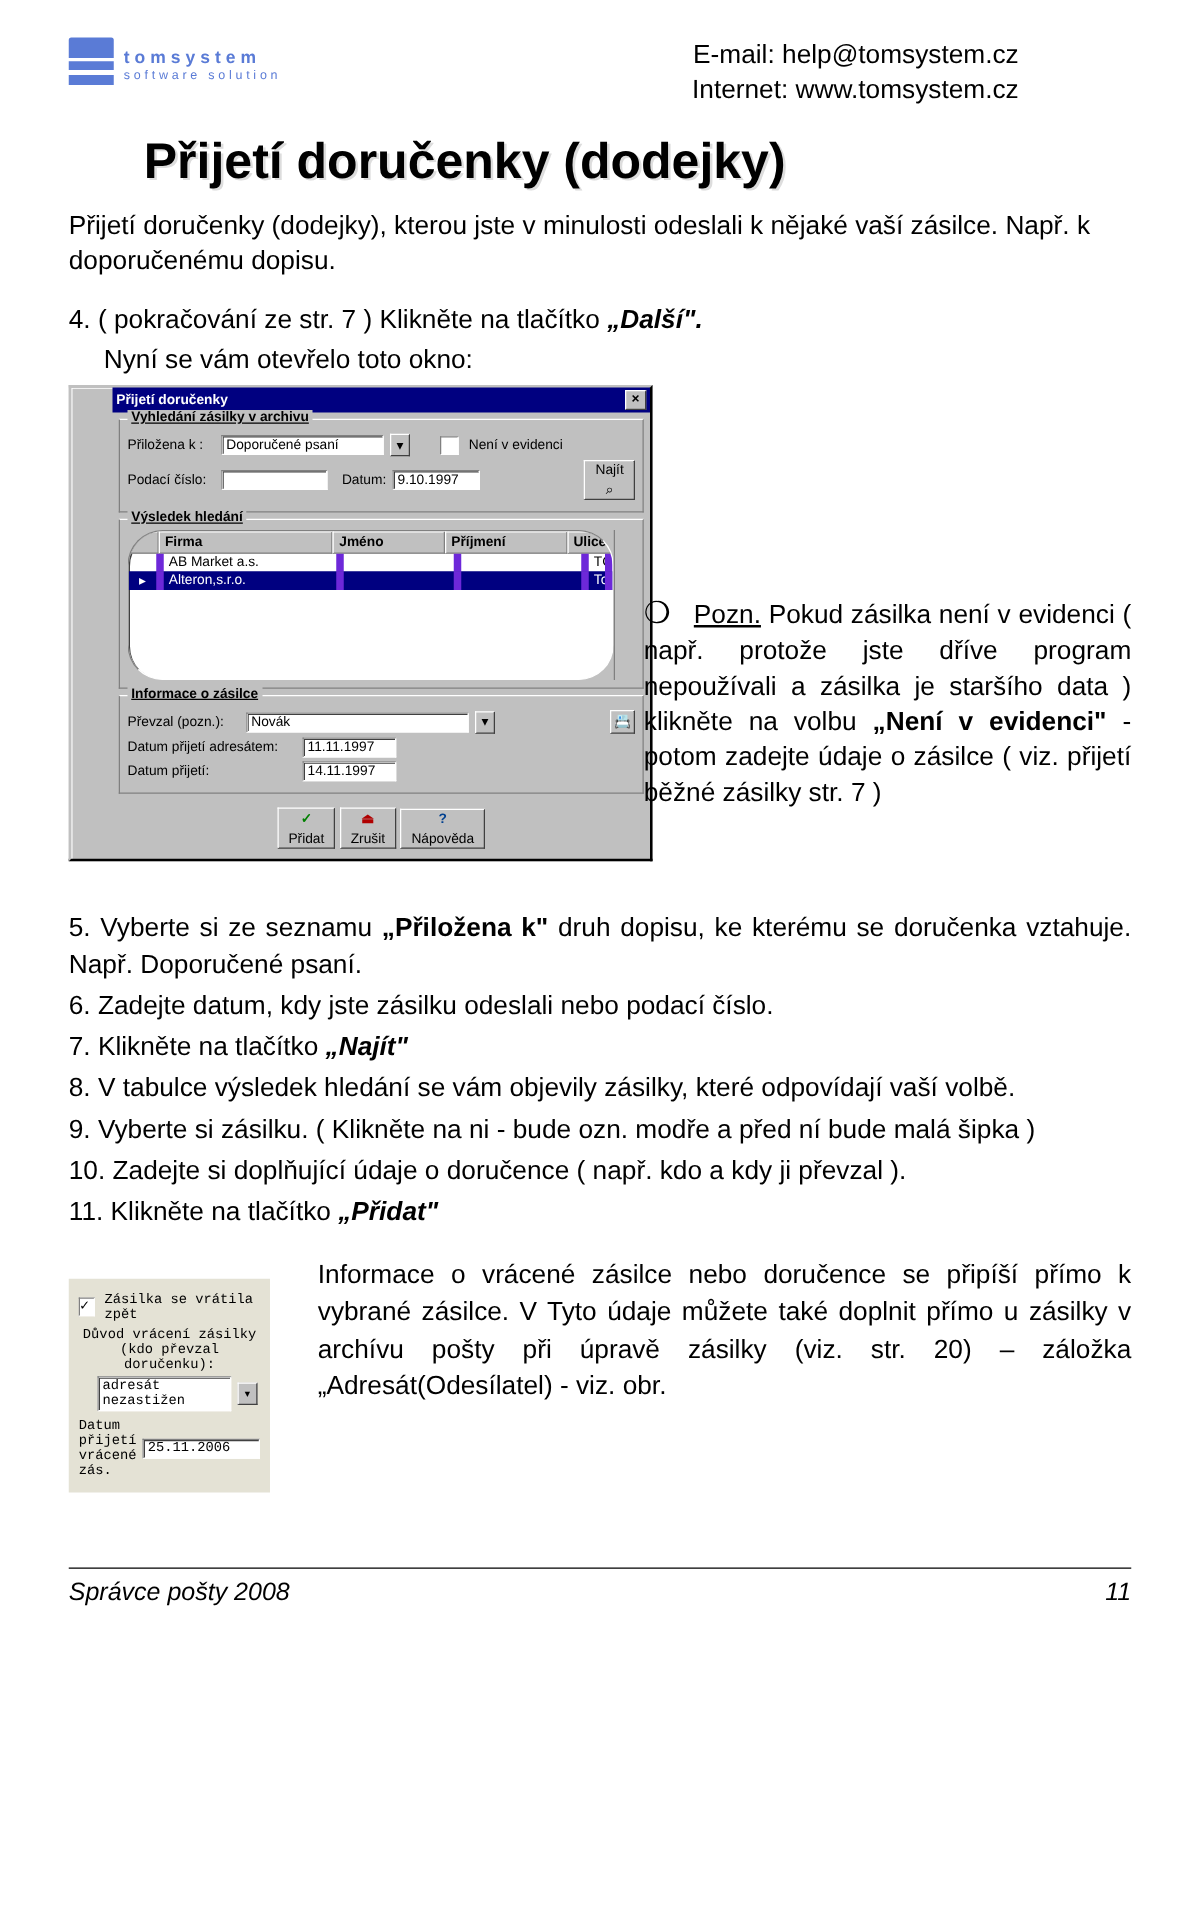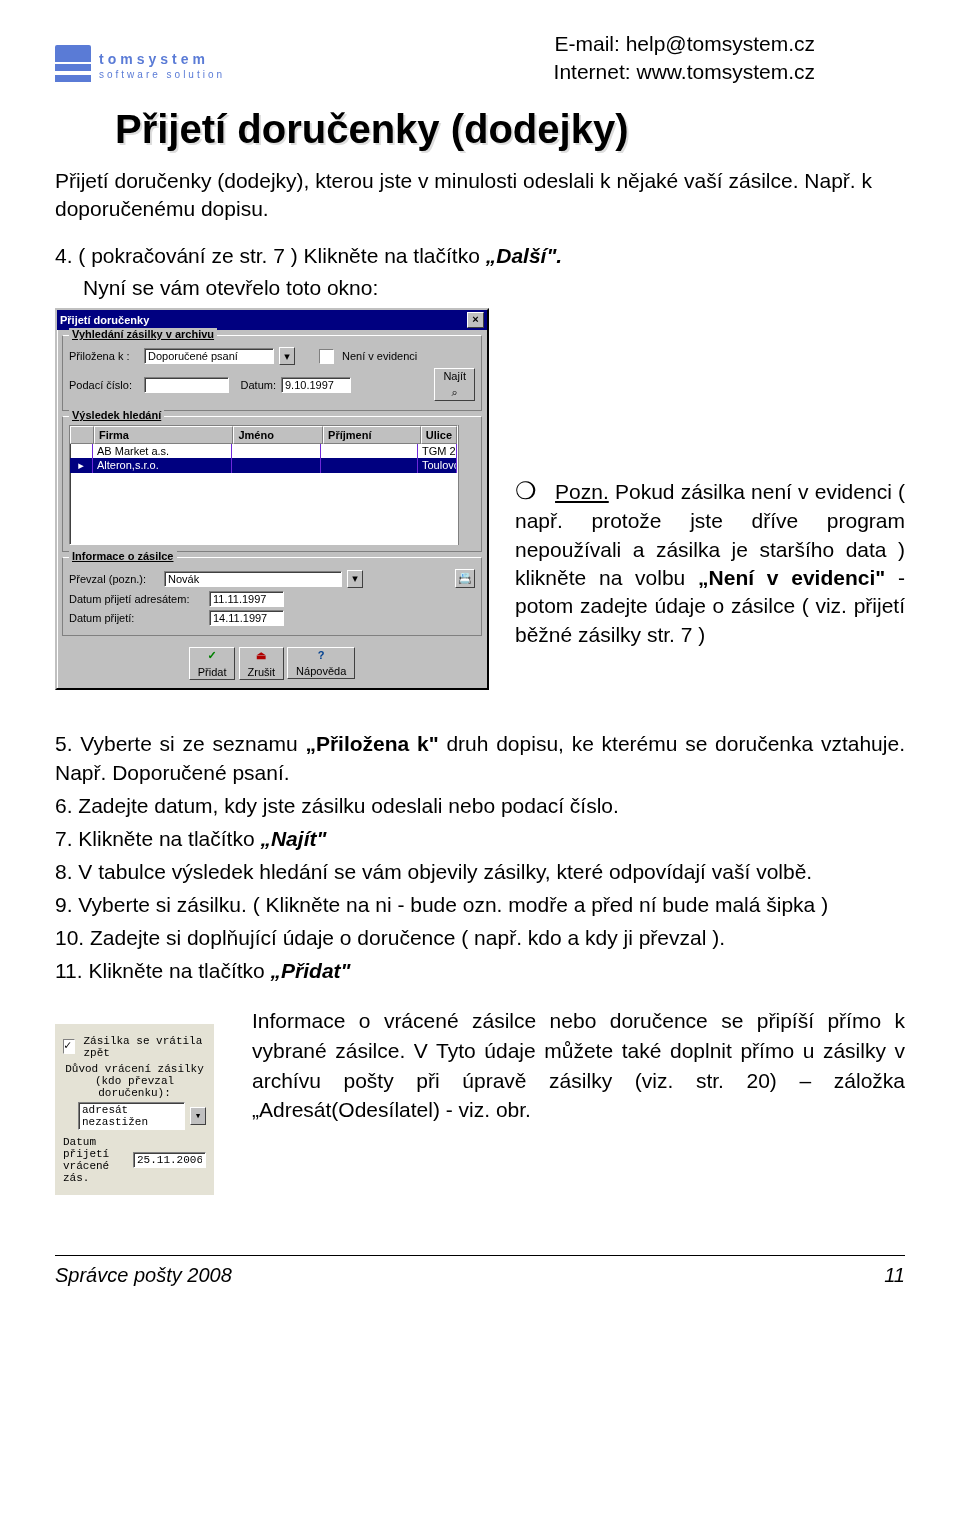--- a/index.html
+++ b/index.html
@@ -11,21 +11,21 @@
   .page {
     width: 960px;
     min-height: 1537px;
     padding: 30px 55px 30px 55px;
     box-sizing: border-box;
     position: relative;
   }
   .header {
     display: flex;
     justify-content: space-between;
-    align-items: flex-end;
+    align-items: flex-start;
   }
   .logo-block { display: flex; gap: 8px; align-items: center; }
   .logo-mark {
     width: 36px; height: 42px;
     background: linear-gradient(#5a7bd6 0 40%, transparent 40%);
     position: relative;
     border-radius: 2px;
   }
   .logo-mark::before, .logo-mark::after {
     content: ""; position: absolute; left: 0; right: 0;
@@ -60,20 +60,21 @@
   
   .win {
     width: 430px;
     font-family: "MS Sans Serif", Tahoma, sans-serif;
     font-size: 11px;
     background:#c0c0c0;
     border: 2px solid #000;
     border-top-color:#c0c0c0; border-left-color:#c0c0c0;
     box-shadow: inset 1px 1px 0 #fff;
     margin: 6px 0 4px 0;
+    padding-left: 33px;
   }
   .titlebar {
     background:#000080; color:#fff; font-weight: bold;
     display:flex; justify-content:space-between; align-items:center;
     padding:2px 3px;
   }
   .titlebar .closebtn {
     width:15px;height:14px;background:#c0c0c0;color:#000;
     border:1px solid #fff;border-right-color:#404040;border-bottom-color:#404040;
     text-align:center;line-height:12px;font-weight:bold;font-size:11px;
@@ -110,21 +111,21 @@
     border-right-color:#fff;border-bottom-color:#fff;
     box-shadow:inset 1px 1px 0 #404040;
     height:118px; overflow:hidden;
   }
   .thead { display:flex; }
   .th {
     background:#c0c0c0;border:1px solid #fff;border-right-color:#808080;border-bottom-color:#808080;
     padding:2px 4px; font-weight:bold;
   }
   .tr { display:flex; }
-  .td { padding:1px 4px; border-right:1px solid #6d28d9; overflow:hidden; white-space:nowrap;}
+  .td { padding:1px 4px; border-right:6px solid #6d28d9; overflow:hidden; white-space:nowrap;}
   .c1{width:130px;} .c2{width:80px;} .c3{width:88px;} .c4{flex:1;}
   .sel { background:#000080;color:#fff; }
   .row-marker{width:14px;text-align:center;}
   .scroll-v {width:16px;background:#c0c0c0;border-left:1px solid #808080;}
   .table-wrap{display:flex;}
   .body-text { font-size:21px; line-height:1.38; margin:4px 0; text-align:justify;}
   .after-steps { margin-top: 40px; }
   .small-panel {
     width: 320px; background:#e4e2d5; padding:8px; font-size:11px; font-family:Liberation Mono, monospace; margin-top:18px;
   }
@@ -193,21 +194,21 @@
         <span class="btn">
             <span>Najít</span> 
             <span>⌕</span>
           </span>
       </div>
     </div>
 
     <div class="group">
       <span class="legend">Výsledek hledání</span>
       <div class="table-wrap">
-        <div class="table" style="flex:1;">
+        <div class="table" style="flex:1;border-radius:28px;">
           <div class="thead">
             <div class="th row-marker"></div>
             <div class="th c1">Firma</div>
             <div class="th c2">Jméno</div>
             <div class="th c3">Příjmení</div>
             <div class="th c4">Ulice</div>
           </div>
           <div class="tr">
             <div class="td row-marker"></div>
             <div class="td c1">AB Market a.s.</div>
@@ -290,21 +291,21 @@
         <span>Zásilka se vrátila zpět</span>
       </div>
       <div style="margin:4px 0 2px 0;text-align:center;">Důvod vrácení zásilky (kdo převzal doručenku):</div>
       <div class="row">
         <span style="width:10px;"></span>
         <span class="sunken" style="width:107px;"><span>adresát nezastižen</span></span>
         <span class="combo-dd">▾</span>
       </div>
       <div class="row" style="margin-top:6px;">
         <span>Datum přijetí vrácené zás.</span>
-        <input type="text" style="width: 73px;" value="25.11.2006">
+        <input type="text" style="width: 94px;" value="25.11.2006">
       </div>
     </div>
     <div class="info-right">Informace o vrácené zásilce nebo doručence se připíší přímo k vybrané zásilce. V Tyto údaje můžete také doplnit přímo u zásilky v archívu pošty při úpravě zásilky (viz. str. 20) – záložka „Adresát(Odesílatel) - viz. obr.</div>
   </div>
 
   <hr class="bottom">
   <div class="footer">
     <span>Správce pošty 2008</span>
     <span>11</span>
   </div>

